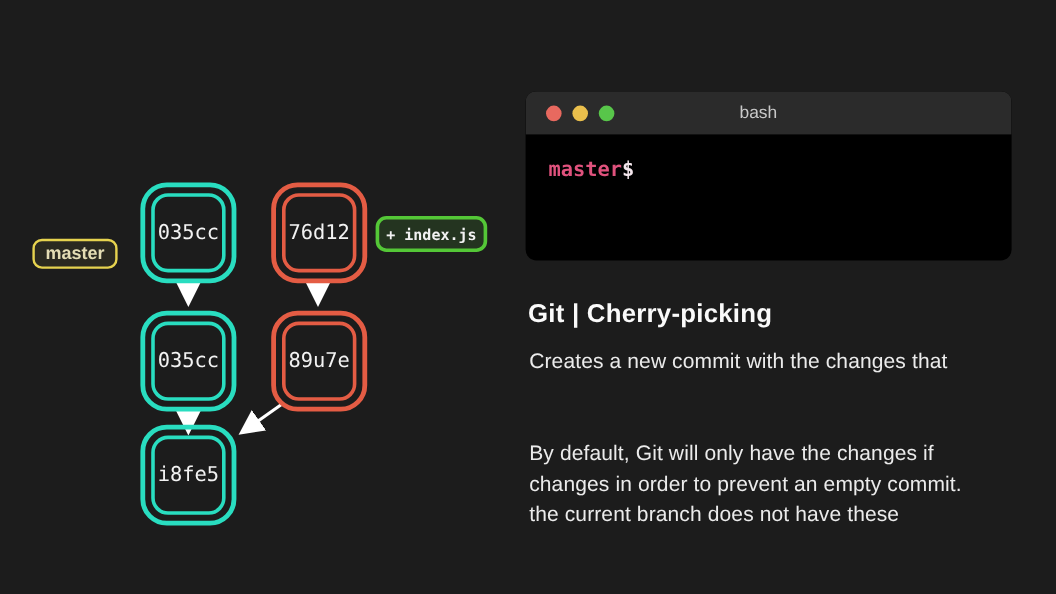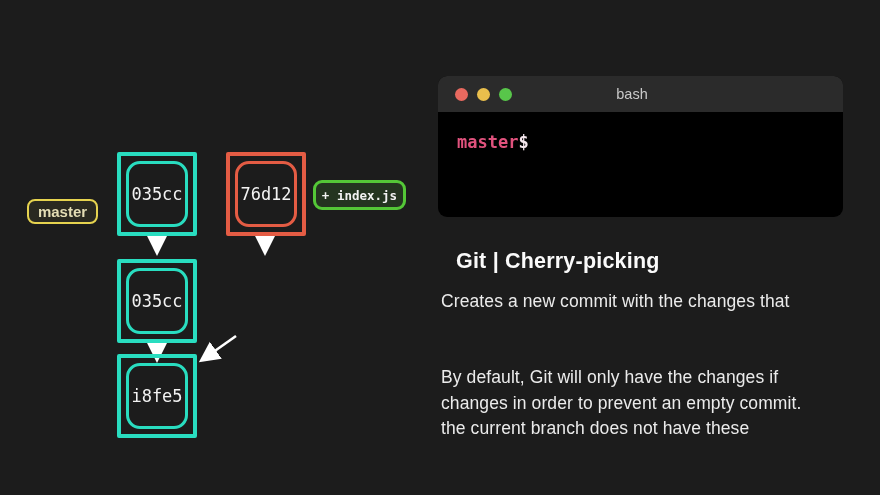--- a/index.html
+++ b/index.html
@@ -32,21 +32,21 @@
     position: absolute; left: 27px; top: 199px;
     width: 67px; height: 21px;
     border: 2.5px solid #e6d34f; border-radius: 8px;
     background: rgba(230, 211, 79, 0.07);
     display: flex; align-items: center; justify-content: center;
     color: #e4ddb4; font-weight: bold; font-size: 15px;
   }
   .node {
     position: absolute;
     width: 72px; height: 76px;
-    border-radius: 2px;
+    border-radius: 22px;
     border: 4px solid;
   }
   .node .node-inner {
     position: absolute; left: 5px; top: 5px; right: 5px; bottom: 5px;
     border-radius: 14px;
     border: 3.5px solid;
     display: flex; align-items: center; justify-content: center;
   }
   .node .node-label {
     font-family: "DejaVu Sans Mono", monospace;
@@ -91,21 +91,21 @@
   }
   .term-body {
     padding: 20px 0 0 19px;
     font-family: "DejaVu Sans Mono", monospace;
     font-size: 17px; font-weight: 600;
   }
   .prompt-branch { color: #e0527d; }
   .prompt-symbol { color: #f3e6ec; }
   
   .article-heading {
-    position: absolute; left: 456px; top: 249px;
+    position: absolute; left: 440px; top: 249px;
     color: #fafafa; font-size: 21.5px; font-weight: bold;
     letter-spacing: 0.2px;
   }
   .para {
     position: absolute; left: 441px;
     color: #ebebeb; font-size: 17.5px; line-height: 25.5px;
     font-weight: 400; letter-spacing: 0.1px;
   }
   .para-1 { top: 289px; }
   .para-2 { top: 365px; }
@@ -142,20 +142,25 @@
   <div class="node node-2 orange">
     <div class="node-inner">
       <span class="node-label">76d12</span>
     </div>
   </div>
   <div class="node node-3 teal">
     <div class="node-inner">
       <span class="node-label">035cc</span>
     </div>
   </div>
+  <div class="node node-4 orange">
+    <div class="node-inner">
+      <span class="node-label">89u7e</span>
+    </div>
+  </div>
   <div class="node node-5 teal">
     <div class="node-inner">
       <span class="node-label">i8fe5</span>
     </div>
   </div>
 
   <div class="file-badge">
     <span>+ index.js</span>
   </div>
 

